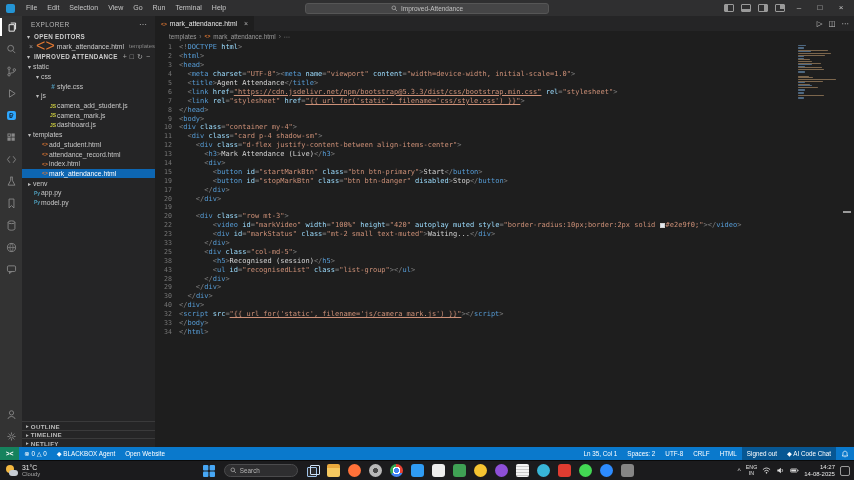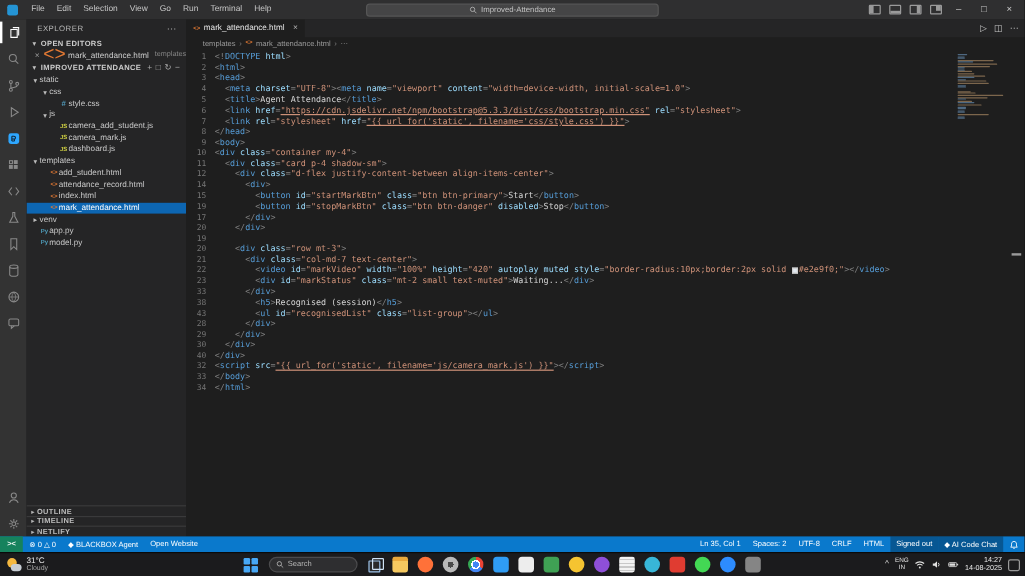--- a/index.html
+++ b/index.html
@@ -443,20 +443,24 @@
           </div>
           <div class="codeline">
             <span class="ln">11</span>
             <span class="ctext"><span class="tk-t">  </span><span class="tk-p">&lt;</span><span class="tk-tag">div</span><span class="tk-attr"> class</span><span class="tk-p">=</span><span class="tk-str">"card p-4 shadow-sm"</span><span class="tk-p">&gt;</span></span>
           </div>
           <div class="codeline">
             <span class="ln">12</span>
             <span class="ctext"><span class="tk-t">    </span><span class="tk-p">&lt;</span><span class="tk-tag">div</span><span class="tk-attr"> class</span><span class="tk-p">=</span><span class="tk-str">"d-flex justify-content-between align-items-center"</span><span class="tk-p">&gt;</span></span>
           </div>
           <div class="codeline">
+            <span class="ln">13</span>
+            <span class="ctext"><span class="tk-t">      </span><span class="tk-p">&lt;</span><span class="tk-tag">h3</span><span class="tk-p">&gt;</span><span class="tk-t">Mark Attendance (Live)</span><span class="tk-p">&lt;/</span><span class="tk-tag">h3</span><span class="tk-p">&gt;</span></span>
+          </div>
+          <div class="codeline">
             <span class="ln">14</span>
             <span class="ctext"><span class="tk-t">      </span><span class="tk-p">&lt;</span><span class="tk-tag">div</span><span class="tk-p">&gt;</span></span>
           </div>
           <div class="codeline">
             <span class="ln">15</span>
             <span class="ctext"><span class="tk-t">        </span><span class="tk-p">&lt;</span><span class="tk-tag">button</span><span class="tk-attr"> id</span><span class="tk-p">=</span><span class="tk-str">"startMarkBtn"</span><span class="tk-attr"> class</span><span class="tk-p">=</span><span class="tk-str">"btn btn-primary"</span><span class="tk-p">&gt;</span><span class="tk-t">Start</span><span class="tk-p">&lt;/</span><span class="tk-tag">button</span><span class="tk-p">&gt;</span></span>
           </div>
           <div class="codeline">
             <span class="ln">19</span>
             <span class="ctext"><span class="tk-t">        </span><span class="tk-p">&lt;</span><span class="tk-tag">button</span><span class="tk-attr"> id</span><span class="tk-p">=</span><span class="tk-str">"stopMarkBtn"</span><span class="tk-attr"> class</span><span class="tk-p">=</span><span class="tk-str">"btn btn-danger"</span><span class="tk-attr"> disabled</span><span class="tk-p">&gt;</span><span class="tk-t">Stop</span><span class="tk-p">&lt;/</span><span class="tk-tag">button</span><span class="tk-p">&gt;</span></span>
@@ -471,34 +475,34 @@
           </div>
           <div class="codeline">
             <span class="ln">19</span>
             <span class="ctext"></span>
           </div>
           <div class="codeline">
             <span class="ln">20</span>
             <span class="ctext"><span class="tk-t">    </span><span class="tk-p">&lt;</span><span class="tk-tag">div</span><span class="tk-attr"> class</span><span class="tk-p">=</span><span class="tk-str">"row mt-3"</span><span class="tk-p">&gt;</span></span>
           </div>
           <div class="codeline">
-            <span class="ln">21</span>
-            <span class="ctext"><span class="tk-t">      </span><span class="tk-p">&lt;</span><span class="tk-tag">div</span><span class="tk-attr"> class</span><span class="tk-p">=</span><span class="tk-str">"col-md-7 text-center"</span><span class="tk-p">&gt;</span></span>
-          </div>
-          <div class="codeline">
             <span class="ln">22</span>
             <span class="ctext"><span class="tk-t">        </span><span class="tk-p">&lt;</span><span class="tk-tag">video</span><span class="tk-attr"> id</span><span class="tk-p">=</span><span class="tk-str">"markVideo"</span><span class="tk-attr"> width</span><span class="tk-p">=</span><span class="tk-str">"100%"</span><span class="tk-attr"> height</span><span class="tk-p">=</span><span class="tk-str">"420"</span><span class="tk-attr"> autoplay muted style</span><span class="tk-p">=</span><span class="tk-str">"border-radius:10px;border:2px solid </span><span class="tk-sw" style="background: rgb(226, 233, 240);"></span><span class="tk-str">#e2e9f0;"</span><span class="tk-p">&gt;&lt;/</span><span class="tk-tag">video</span><span class="tk-p">&gt;</span></span>
           </div>
           <div class="codeline">
             <span class="ln">23</span>
             <span class="ctext"><span class="tk-t">        </span><span class="tk-p">&lt;</span><span class="tk-tag">div</span><span class="tk-attr"> id</span><span class="tk-p">=</span><span class="tk-str">"markStatus"</span><span class="tk-attr"> class</span><span class="tk-p">=</span><span class="tk-str">"mt-2 small text-muted"</span><span class="tk-p">&gt;</span><span class="tk-t">Waiting...</span><span class="tk-p">&lt;/</span><span class="tk-tag">div</span><span class="tk-p">&gt;</span></span>
           </div>
           <div class="codeline">
             <span class="ln">33</span>
             <span class="ctext"><span class="tk-t">      </span><span class="tk-p">&lt;/</span><span class="tk-tag">div</span><span class="tk-p">&gt;</span></span>
+          </div>
+          <div class="codeline">
+            <span class="ln">25</span>
+            <span class="ctext"><span class="tk-t">      </span><span class="tk-p">&lt;</span><span class="tk-tag">div</span><span class="tk-attr"> class</span><span class="tk-p">=</span><span class="tk-str">"col-md-5"</span><span class="tk-p">&gt;</span></span>
           </div>
           <div class="codeline">
             <span class="ln">38</span>
             <span class="ctext"><span class="tk-t">        </span><span class="tk-p">&lt;</span><span class="tk-tag">h5</span><span class="tk-p">&gt;</span><span class="tk-t">Recognised (session)</span><span class="tk-p">&lt;/</span><span class="tk-tag">h5</span><span class="tk-p">&gt;</span></span>
           </div>
           <div class="codeline">
             <span class="ln">43</span>
             <span class="ctext"><span class="tk-t">        </span><span class="tk-p">&lt;</span><span class="tk-tag">ul</span><span class="tk-attr"> id</span><span class="tk-p">=</span><span class="tk-str">"recognisedList"</span><span class="tk-attr"> class</span><span class="tk-p">=</span><span class="tk-str">"list-group"</span><span class="tk-p">&gt;&lt;/</span><span class="tk-tag">ul</span><span class="tk-p">&gt;</span></span>
           </div>
           <div class="codeline">

